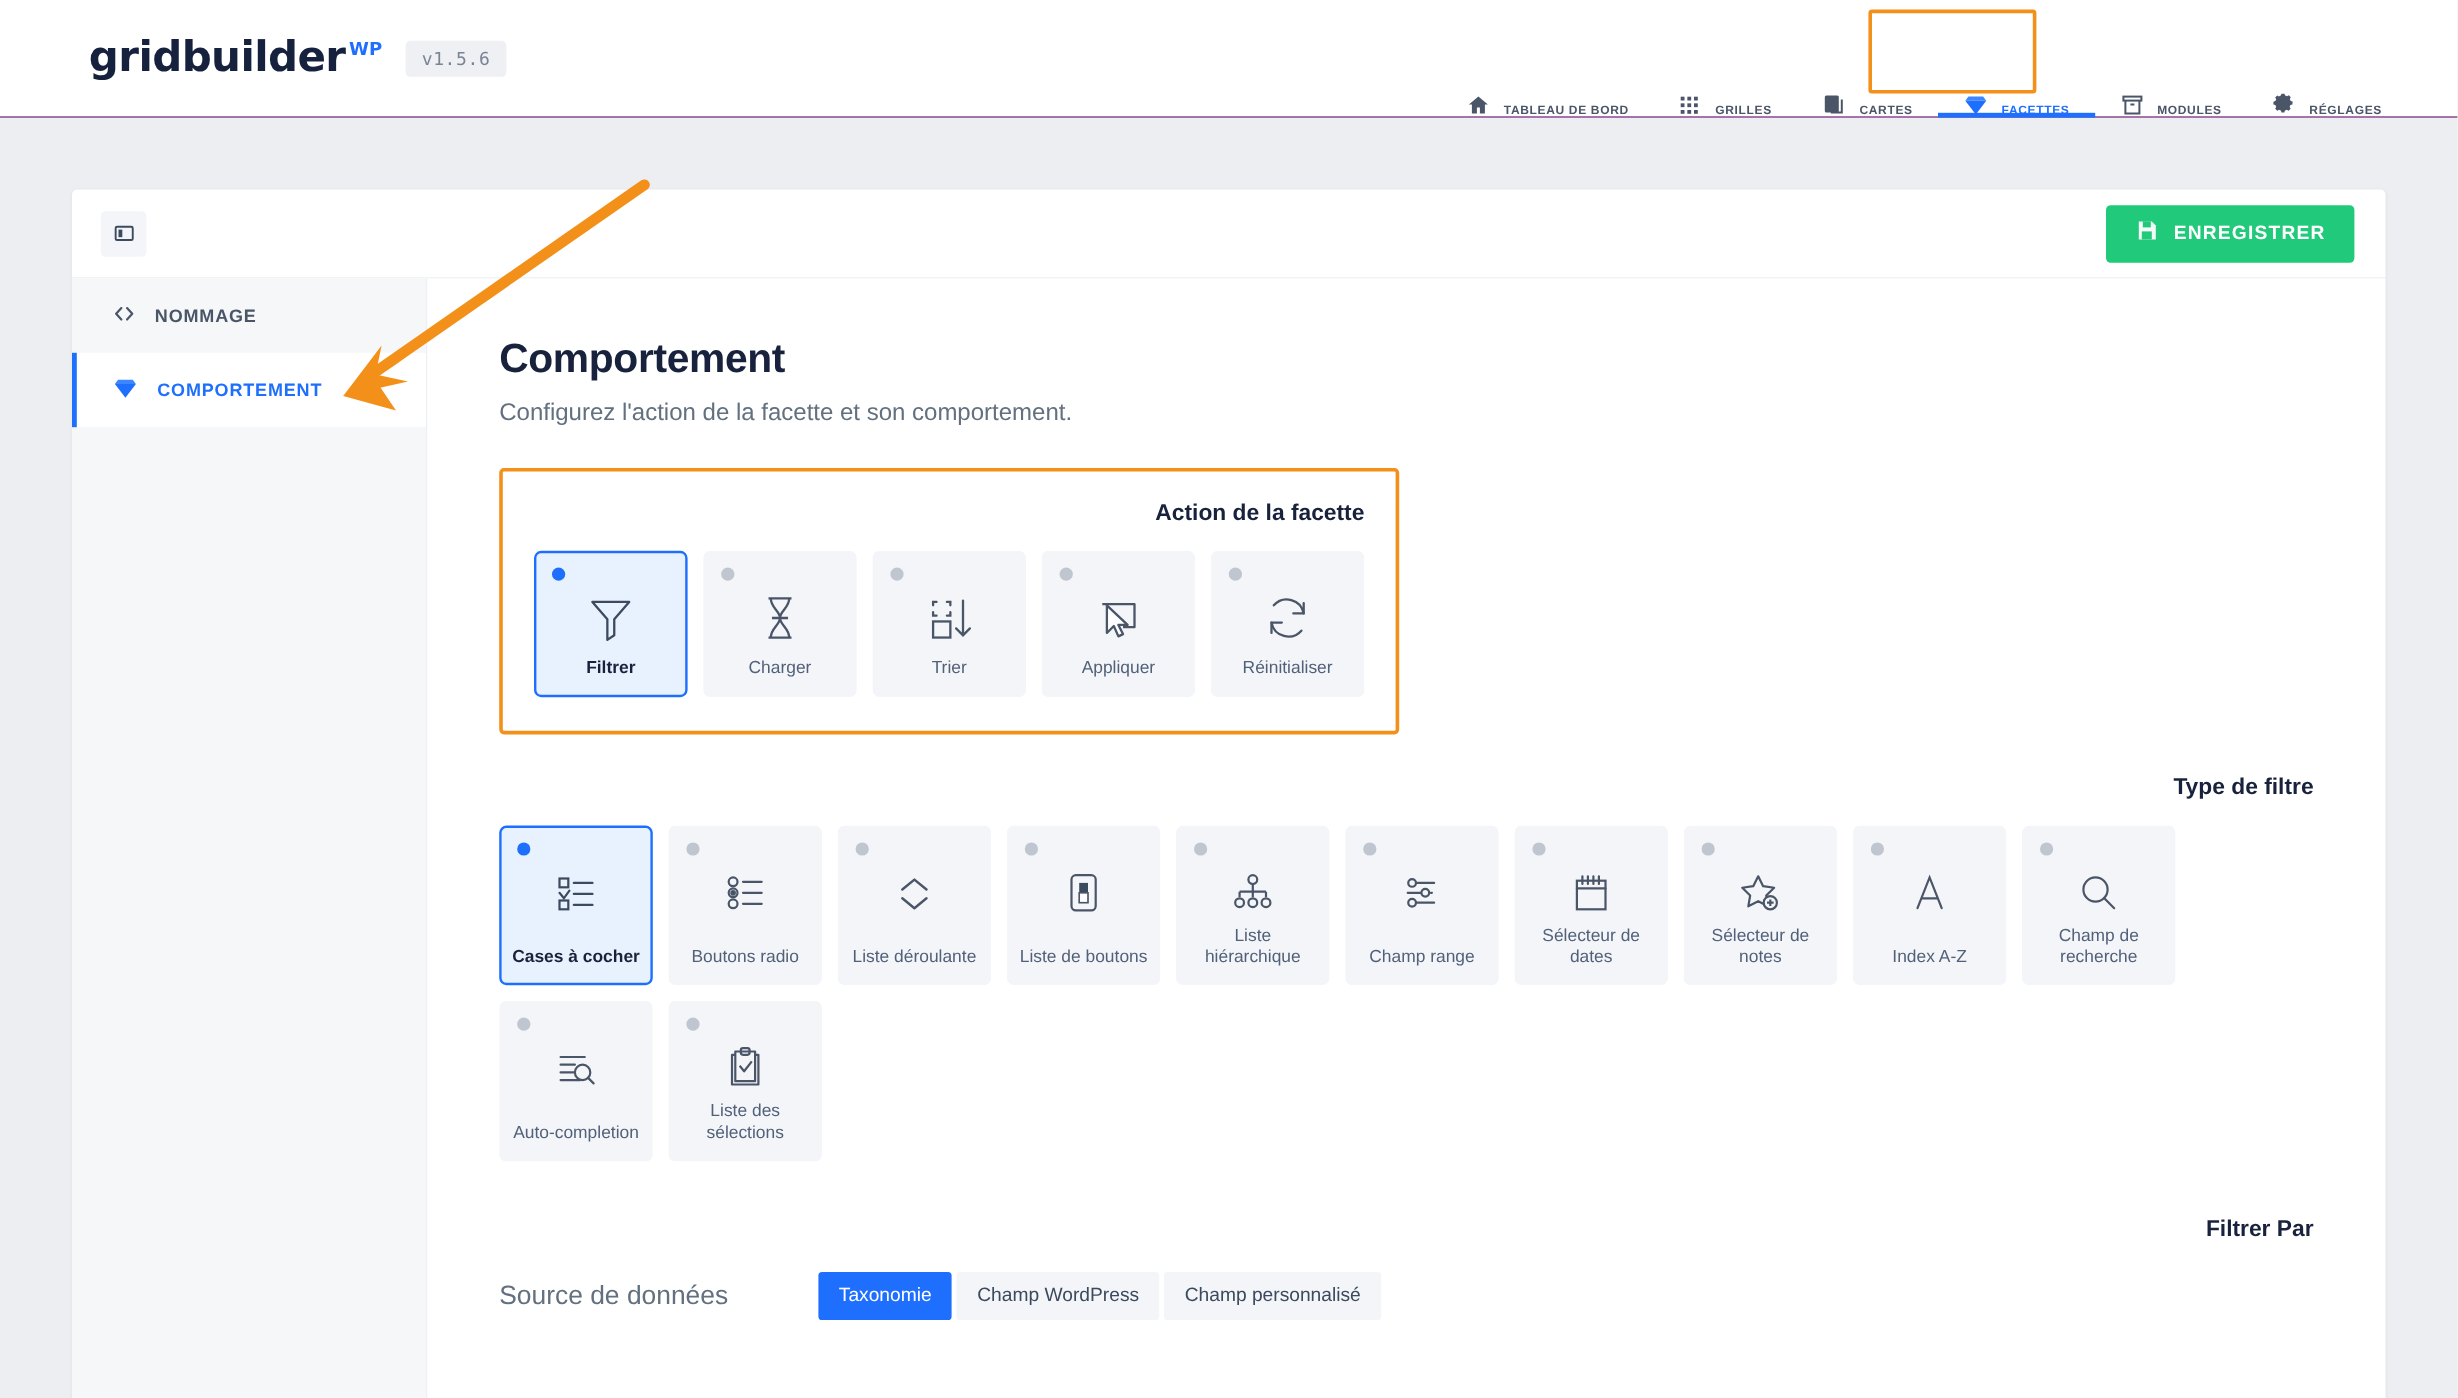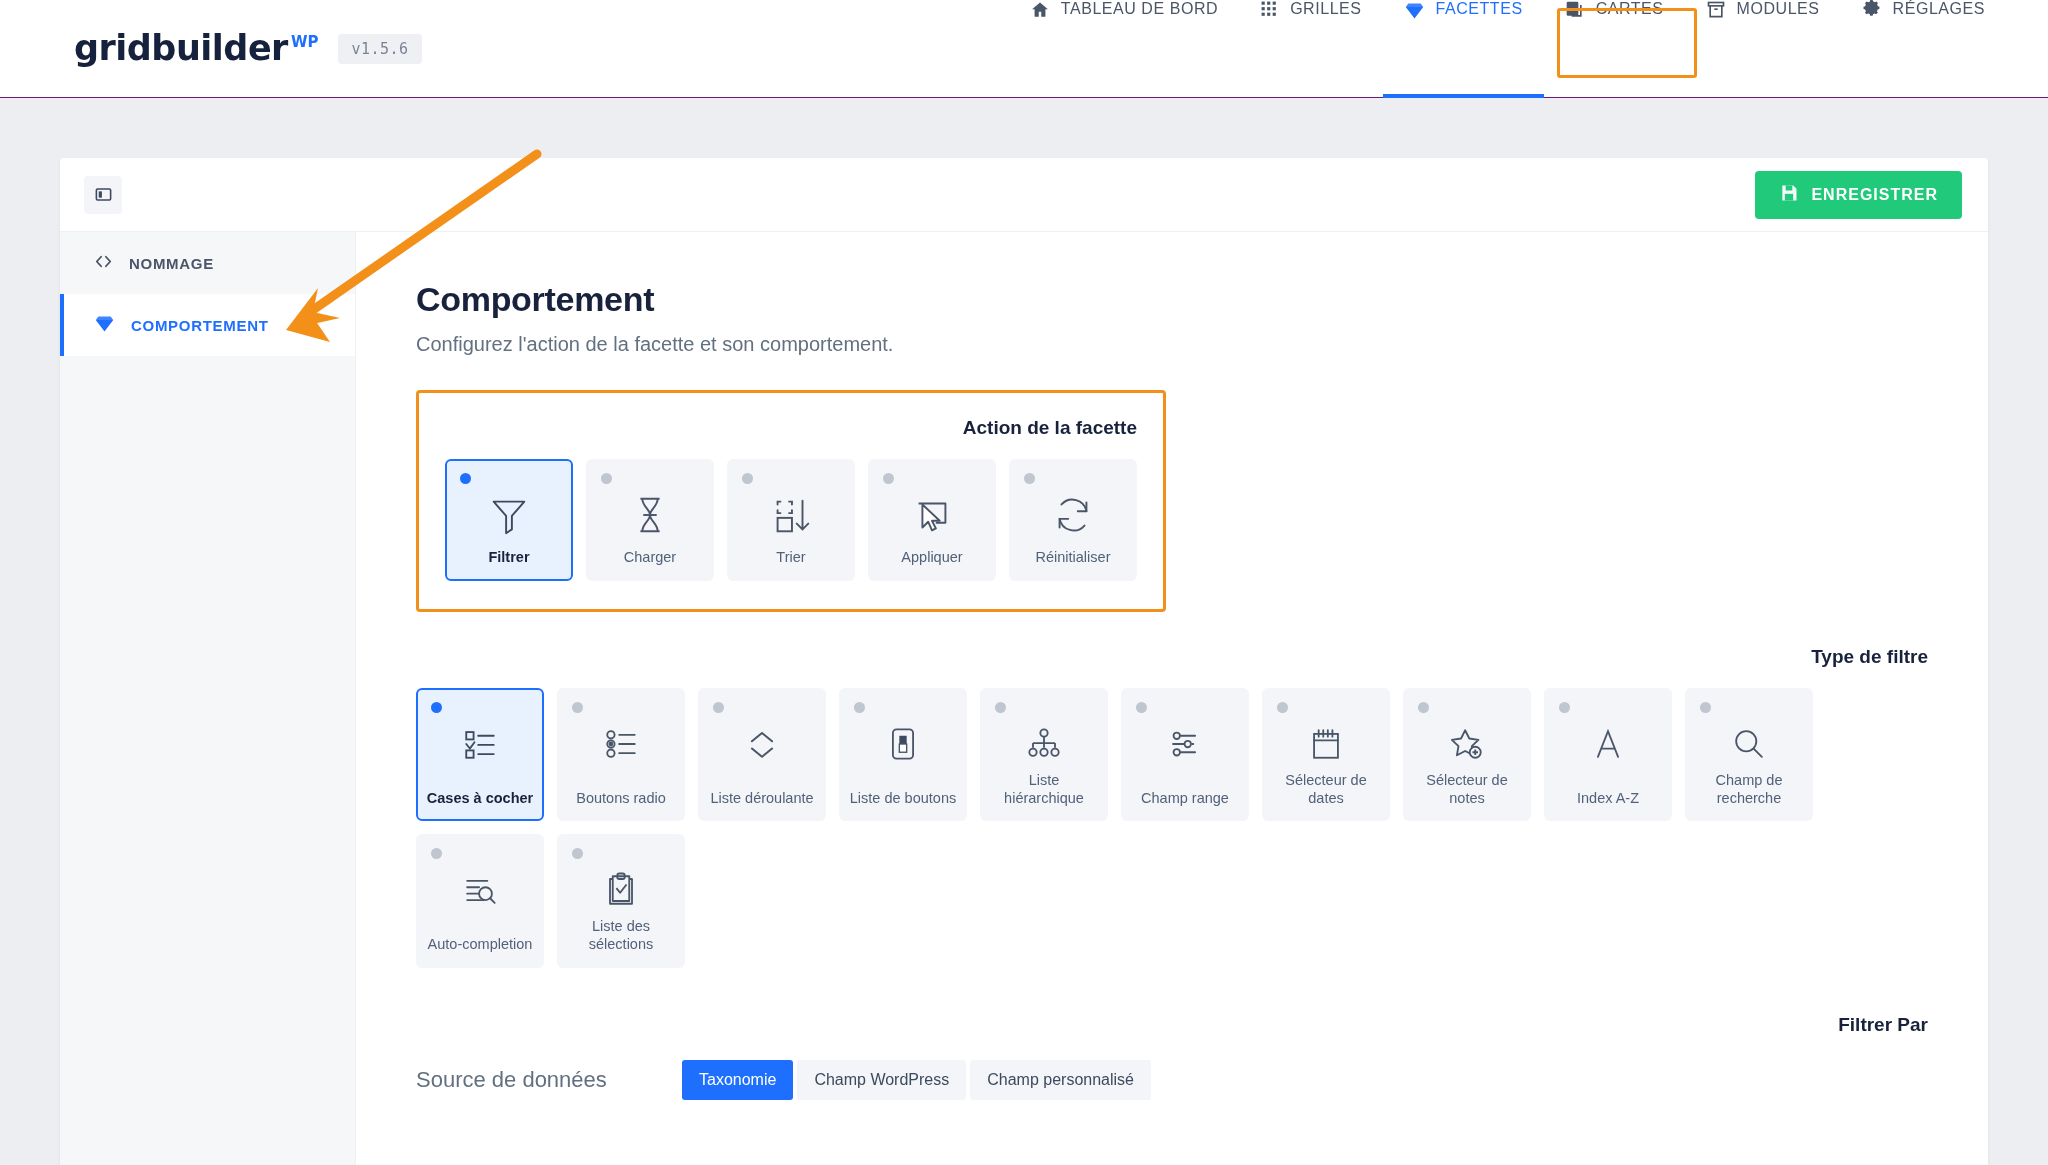--- a/index.html
+++ b/index.html
@@ -50,25 +50,25 @@
 
   .topnav {
     margin-left: auto;
     margin-right: 42px;
     display: flex;
     align-items: stretch;
     height: 98px;
   }
   .navitem {
     display: flex;
-    align-items: flex-start;
+    align-items: flex-end;
     gap: 11px;
     padding: 0 21px;
-    font-size: 16px;
-    font-weight: 400;
+    font-size: 10px;
+    font-weight: 700;
     letter-spacing: 0.55px;
     color: #4a5568;
     text-transform: uppercase;
     cursor: pointer;
     position: relative;
   }
   .navitem.active { color: #1f6fff; }
   .navitem.active::after {
     content: "";
     position: absolute;
@@ -298,38 +298,38 @@
             <rect x="9" y="9" width="4" height="4"></rect>
             <rect x="16" y="9" width="4" height="4"></rect>
           <rect x="2" y="16" width="4" height="4"></rect>
             <rect x="9" y="16" width="4" height="4"></rect>
             <rect x="16" y="16" width="4" height="4"></rect>
         </svg>
       </span>
       <span>GRILLES</span>
     </div>
 
+    <div class="navitem">
+      <span>
+        <svg width="20" height="20" viewBox="0 0 24 24">
+            <rect x="2" y="2" width="14" height="17" rx="1.5" fill="#4a5568"></rect>
+            <path d="M19 6v13H8" fill="none" stroke="#4a5568" stroke-width="2"></path>
+          </svg>
+      </span>
+      <span>CARTES</span>
+    </div>
+
     <div class="navitem active">
       <span>
         <svg width="21" height="21" viewBox="0 0 24 24">
             <path d="M2 8h20l-10 13z" fill="#1f6fff"></path>
             <path d="M5 4h14l3 4H2z" fill="#3d86ff"></path>
           </svg>
       </span>
       <span>FACETTES</span>
-    </div>
-
-    <div class="navitem">
-      <span>
-        <svg width="20" height="20" viewBox="0 0 24 24">
-            <rect x="2" y="2" width="14" height="17" rx="1.5" fill="#4a5568"></rect>
-            <path d="M19 6v13H8" fill="none" stroke="#4a5568" stroke-width="2"></path>
-          </svg>
-      </span>
-      <span>CARTES</span>
     </div>
 
     <div class="navitem">
       <span>
         <svg width="20" height="20" viewBox="0 0 24 24" fill="none" stroke="#4a5568" stroke-width="2">
             <rect x="3" y="3" width="18" height="4"></rect>
             <path d="M5 7v13h14V7"></path>
             <path d="M10 11h4"></path>
           </svg>
       </span>

